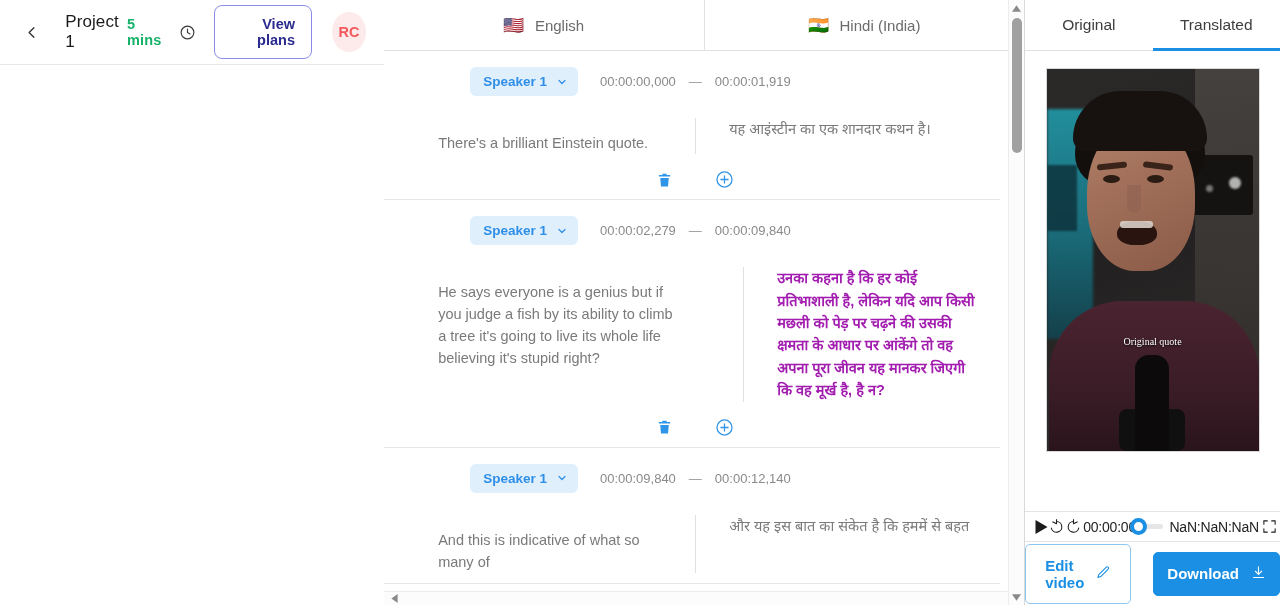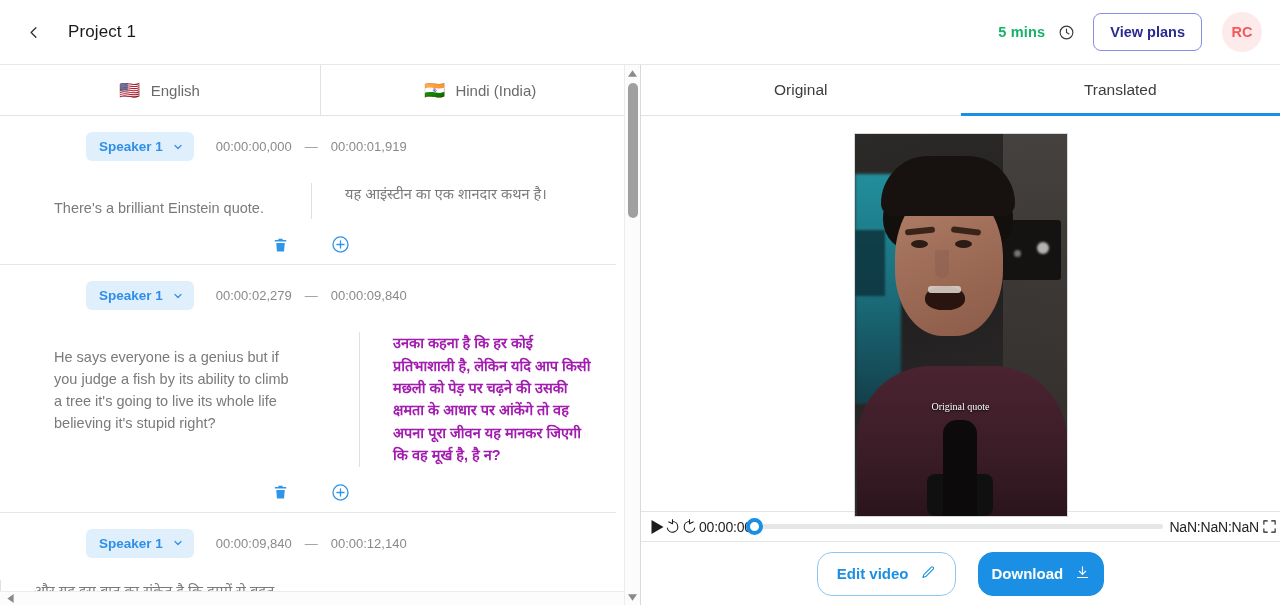--- a/index.html
+++ b/index.html
@@ -2,21 +2,21 @@
 <html><head>
 <meta charset="utf-8">
 <style>
   * { box-sizing: border-box; margin: 0; padding: 0; }
   html, body {
     width: 1280px; height: 605px;
     font-family: "Liberation Sans", sans-serif;
     background: #ffffff;
     overflow: hidden;
   }
-  .app { width: 1280px; height: 605px; display: flex; flex-direction: column; position: relative; }
+  .app { width: 1280px; height: 605px; display: flex; flex-direction: row; position: relative; }
 
   
   .header {
     height: 65px; min-height: 65px;
     display: flex; align-items: center;
     border-bottom: 1px solid #e8e8e8;
     padding: 0 18px 0 18px;
     background: #fff;
   }
   .back-btn {
@@ -194,21 +194,21 @@
   .pl-thumb { position: absolute; left: -8px; top: -6px; width: 17px; height: 17px;
               border-radius: 50%; background: #fff; border: 4px solid #1a8fe3; }
   .pl-dur { font-size: 14px; letter-spacing: -.2px; white-space: nowrap; }
   .pl-fs { margin-left: 3px; display: flex; align-items: center; cursor: pointer; }
 
   
   .actions { height: 63px; min-height: 63px; display: flex; align-items: center;
              justify-content: center; gap: 22px; }
   .btn {
     display: flex; align-items: center; gap: 12px; cursor: pointer;
-    border-radius: 15px; font-size: 15px; font-weight: bold;
+    border-radius: 5px; font-size: 15px; font-weight: bold;
     font-family: "Liberation Sans", sans-serif;
   }
   .btn-edit { background: #fff; border: 1.5px solid #8dc7f0; color: #1a8fe3; padding: 12px 19px; }
   .btn-dl { background: #1a8fe3; border: 1.5px solid #1a8fe3; color: #fff; padding: 12px 13px; }
 </style>
 </head>
 <body>
 
 <div class="app">
 
@@ -331,20 +331,21 @@
                 </svg>
               </span>
             </div>
             <div class="times">
               <span>00:00:09,840</span>
               <span class="dash">—</span>
               <span>00:00:12,140</span>
             </div>
           </div>
           <div class="seg-body">
+            <div class="col-src">And this is indicative of what so many of</div>
             <div class="col-tgt">और यह इस बात का संकेत है कि हममें से बहत</div>
           </div>
         </div>
 
       </div>
 
       <div class="vscroll">
         <div class="vs-arrow">
           <svg width="9" height="7" viewBox="0 0 10 7">
               <polygon points="5,0 10,7 0,7" fill="#8a8a8a"></polygon>

